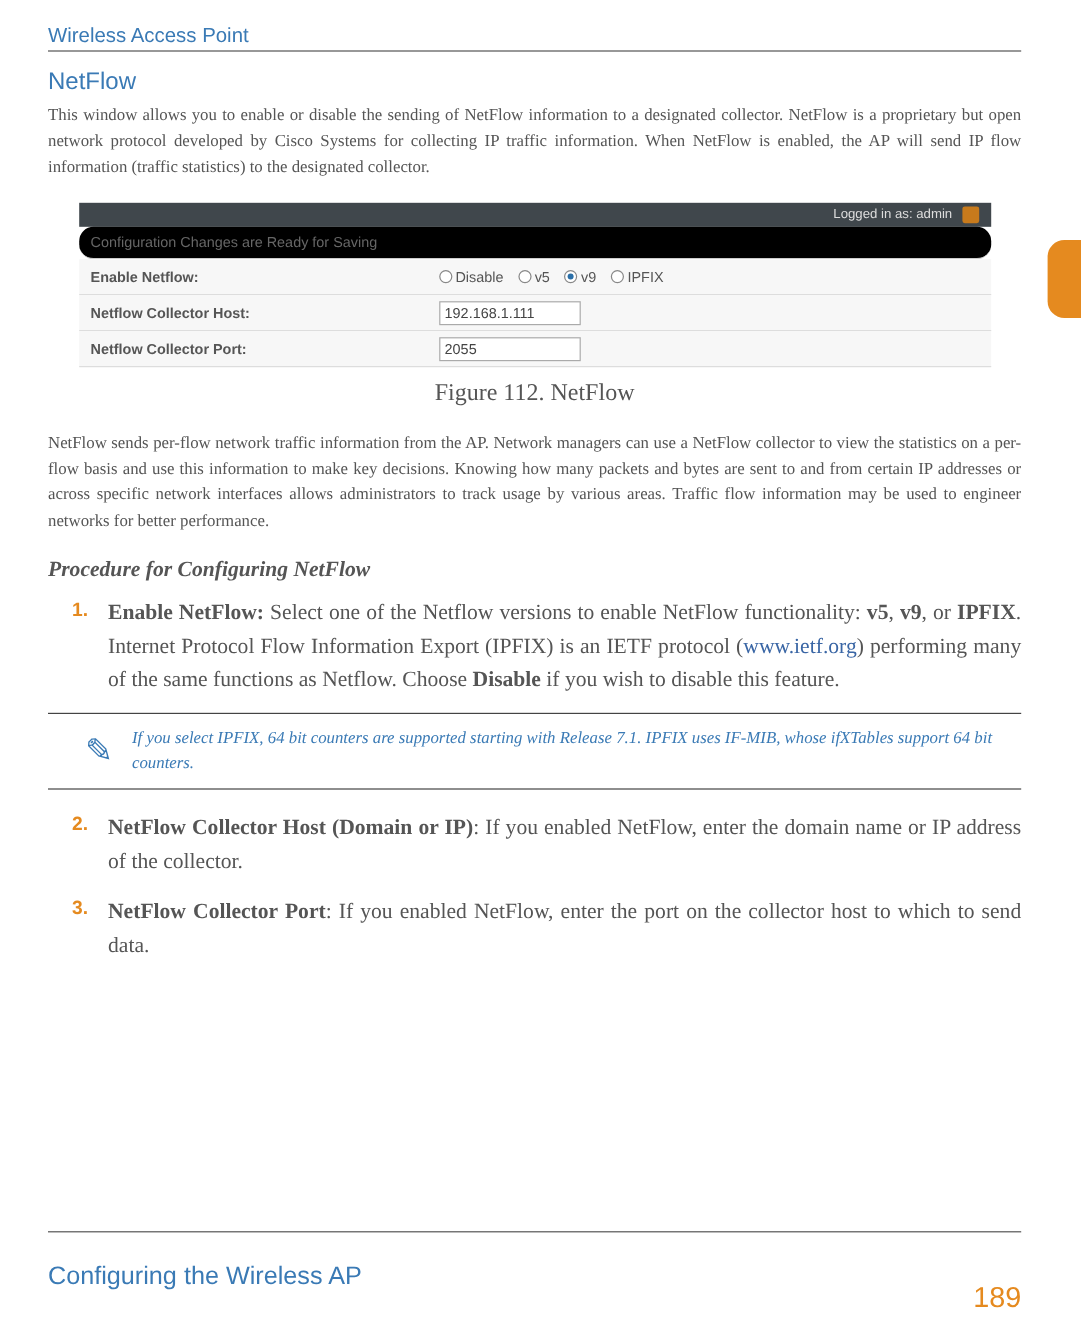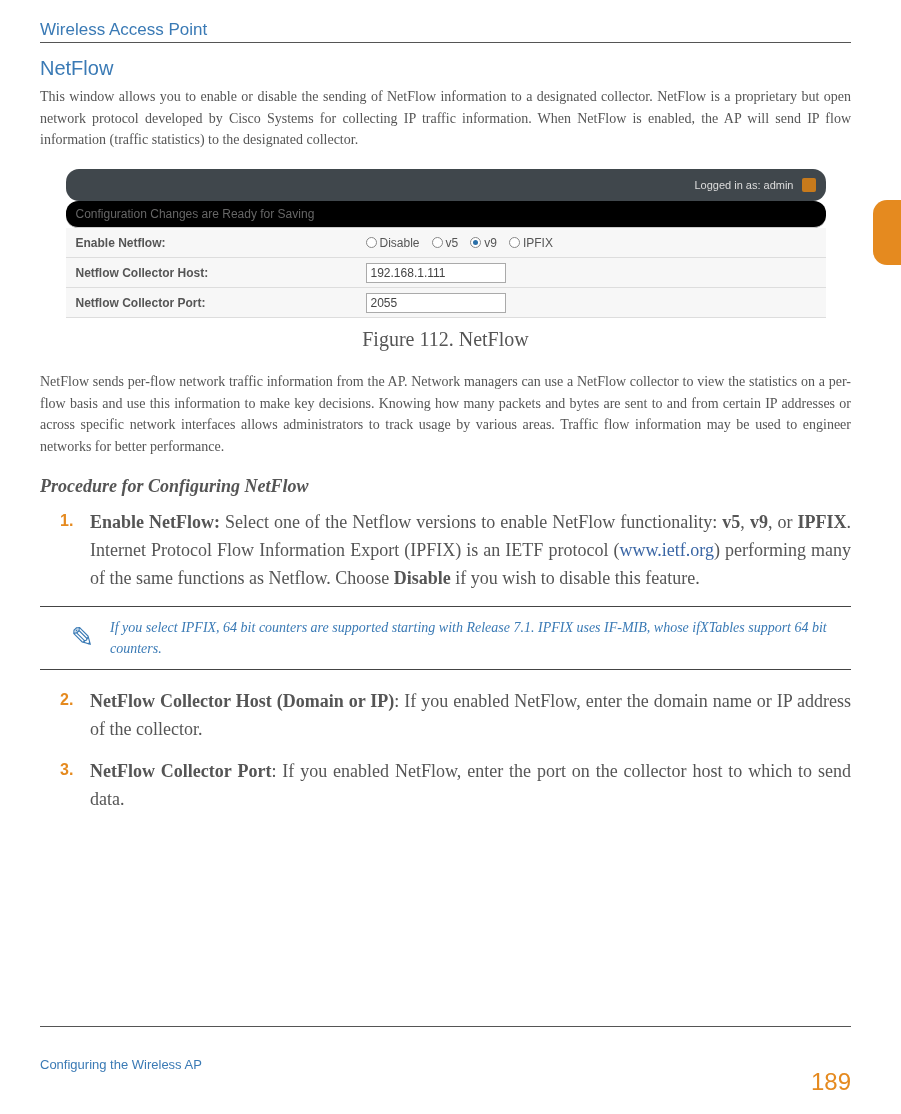--- a/index.html
+++ b/index.html
@@ -40,26 +40,25 @@
     }
     .screenshot {
       margin: 10px auto 10px auto;
       width: 760px;
     }
     .ss-bar {
       background: #40474c;
       color: #ddd;
       font-family: Arial, sans-serif;
       font-size: 11px;
-      height: 32px;
+      height: 20px;
       display: flex;
       align-items: center;
       justify-content: flex-end;
       padding: 0 10px;
-      border-radius: 13px;
     }
     .ss-bar .logout-ico {
       display: inline-block;
       width: 14px;
       height: 14px;
       background: #c77a1c;
       margin-left: 8px;
       border-radius: 2px;
     }
     .ss-notice {
@@ -98,21 +97,21 @@
       border: 1px solid #888; background: #fff; position: relative;
     }
     .ss-radio .dot.checked::after {
       content: ''; position: absolute; width: 5px; height: 5px;
       background: #2a6fa8; border-radius: 50%; top: 2px; left: 2px;
     }
     .ss-input {
       border: 1px solid #aaa;
       font-size: 12px;
       padding: 2px 4px;
-      width: 140px;
+      width: 118px;
       background: #fff;
       color: #444;
     }
     .figure-caption {
       text-align: center;
       font-size: 20px;
       color: #555;
       margin: 10px 0 20px 0;
     }
     .proc-heading {
@@ -183,21 +182,21 @@
       margin-bottom: 5px;
     }
     .footer-row {
       display: flex;
       justify-content: space-between;
       align-items: center;
       font-family: Arial, sans-serif;
     }
     .footer-left {
       color: #3a7ab5;
-      font-size: 13px;
+      font-size: 21px;
     }
     .footer-right {
       color: #e58a1f;
       font-size: 24px;
       margin-top: 36px;
     }
     .side-tab {
       position: absolute;
       right: 0;
       top: 200px;

